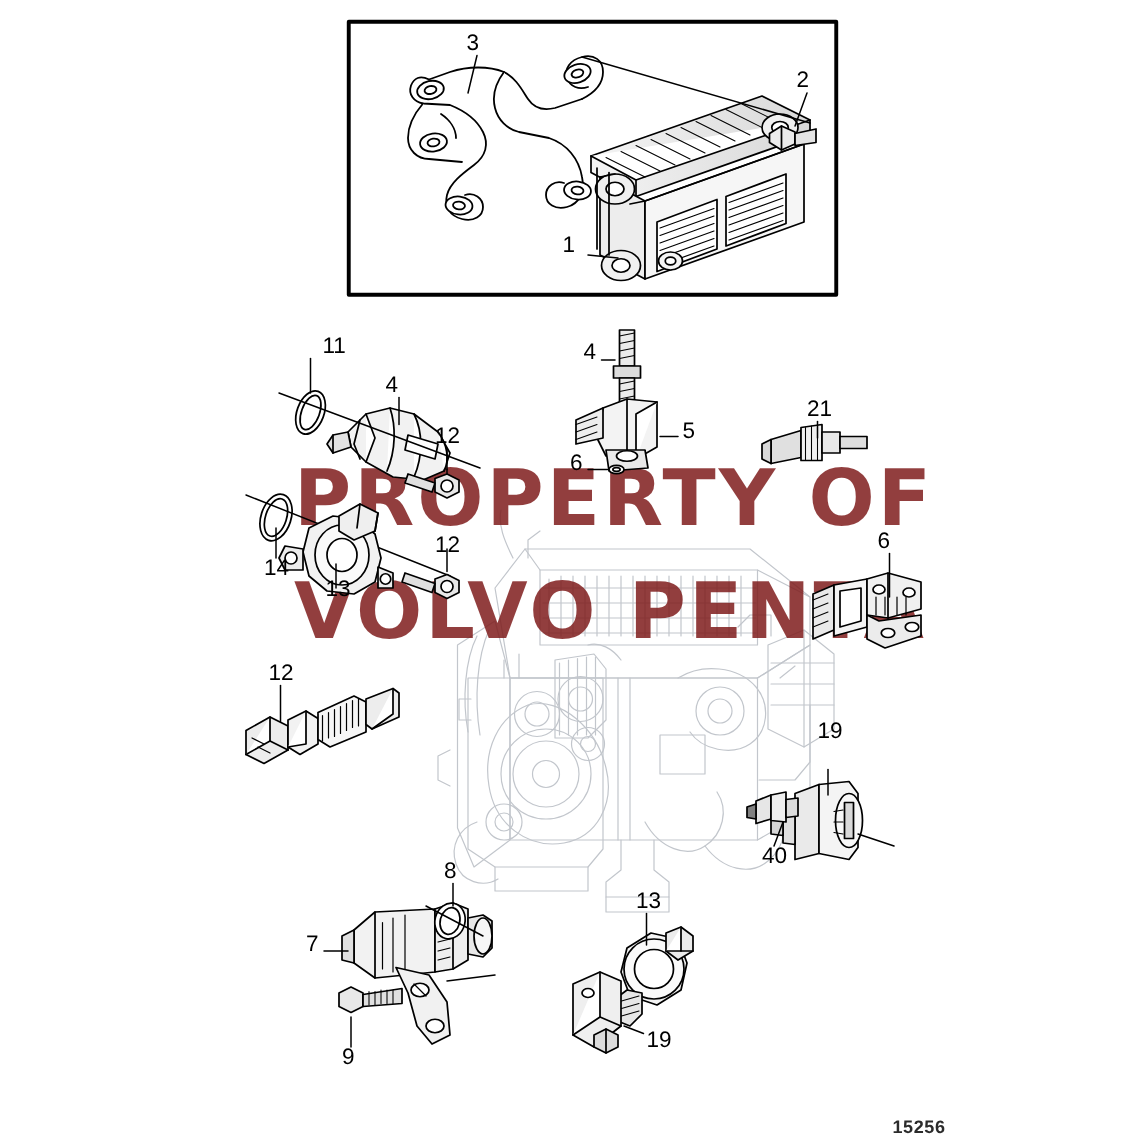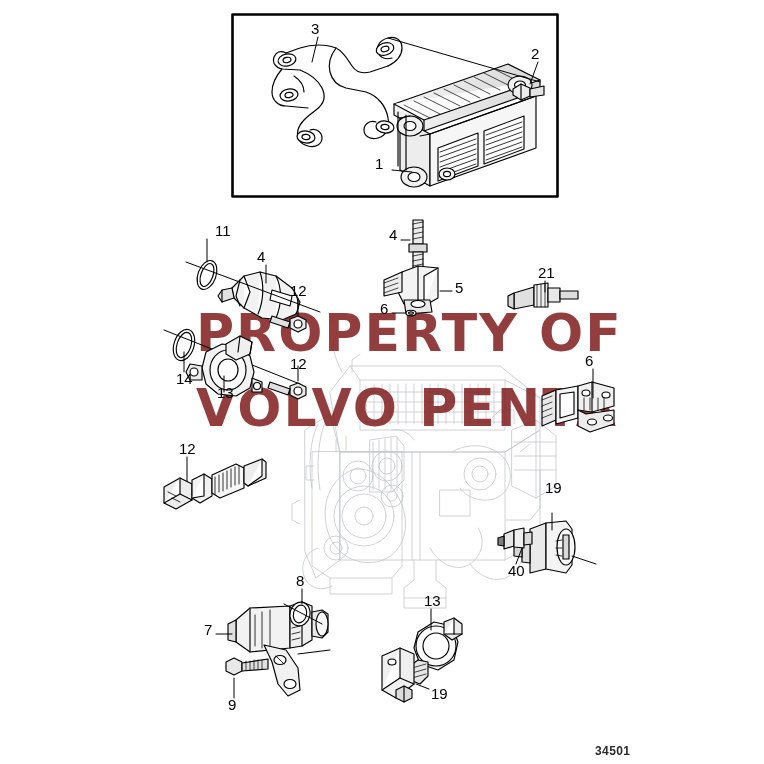--- a/index.html
+++ b/index.html
@@ -490,15 +490,15 @@
     <div class="cal" style="left:176px;top:371px">14</div>
     <div class="cal" style="left:585px;top:353px">6</div>
     <div class="cal" style="left:179px;top:441px">12</div>
     <div class="cal" style="left:424px;top:593px">13</div>
     <div class="cal" style="left:431px;top:686px">19</div>
     <div class="cal" style="left:545px;top:480px">19</div>
     <div class="cal" style="left:508px;top:563px">40</div>
     <div class="cal" style="left:538px;top:265px">21</div>
   </div>
 
-  <div class="docid" style="z-index:5">34501</div>
+  <div class="docid" style="z-index:5">15256</div>
 
 </div>
 
 </body></html>

